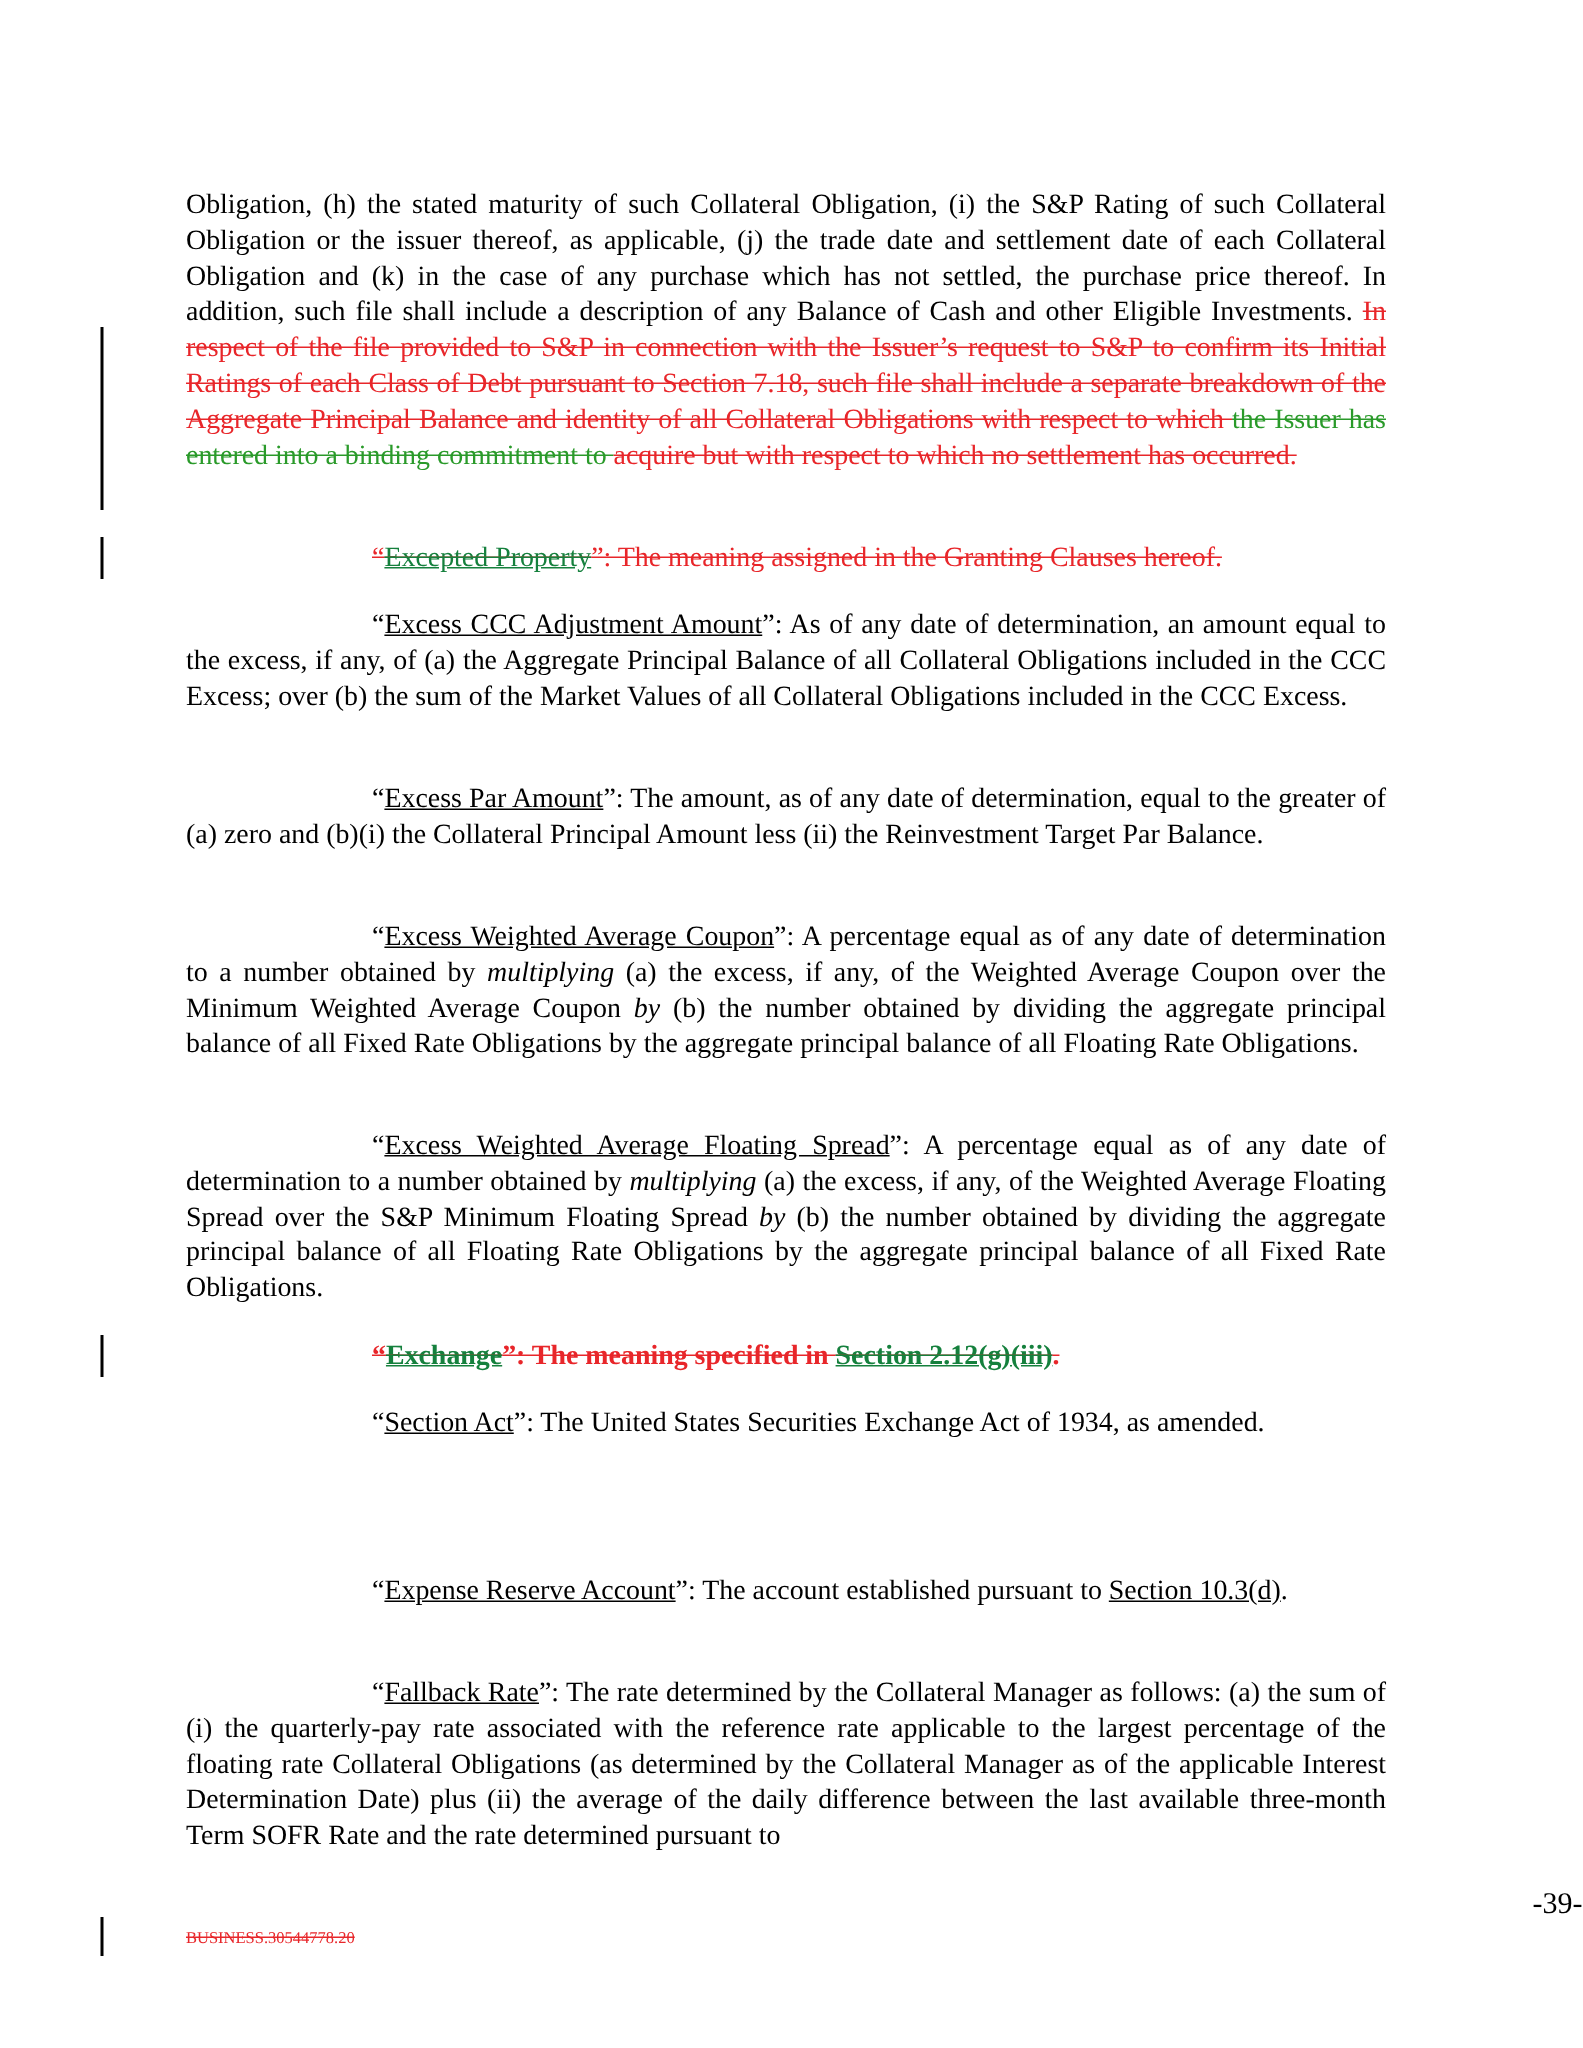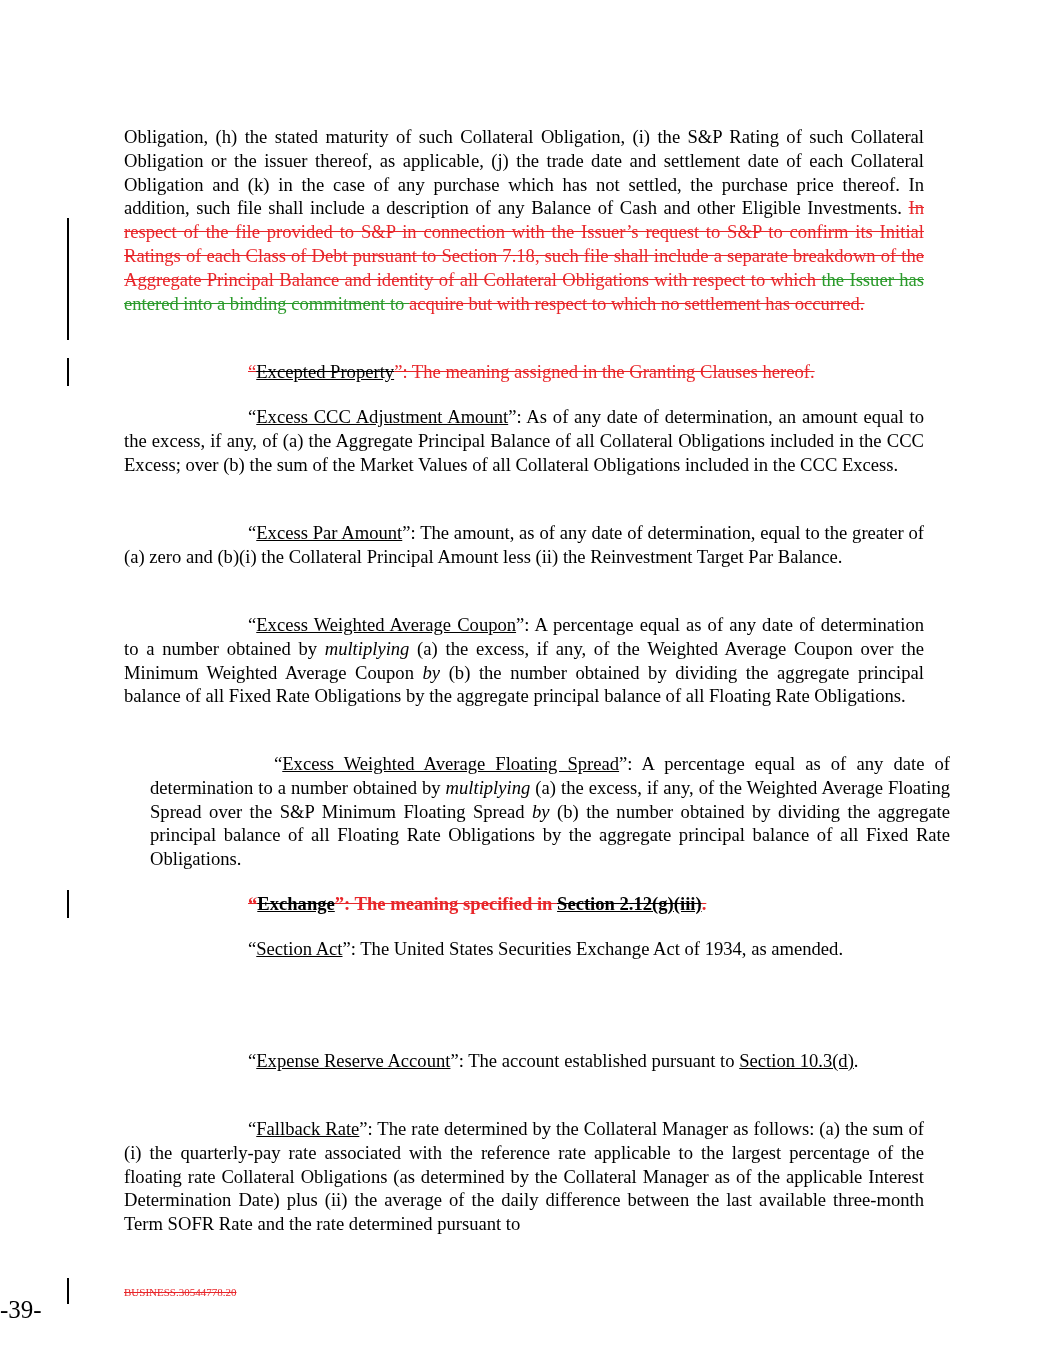--- a/index.html
+++ b/index.html
@@ -4,23 +4,23 @@
 <style>
   html, body { margin:0; padding:0; background:#ffffff; }
   body { width:1055px; height:1365px; position:relative; overflow:hidden;
          font-family:"Liberation Serif", "DejaVu Serif", serif; color:#000; }
   .page { position:absolute; left:0; top:0; width:1055px; height:1121px; }
   .p { position:absolute; left:124px; width:800px; font-size:18.6px; line-height:23.8px; text-align:justify; margin:0; }
   .ind { display:inline-block; width:124px; }
   .u { text-decoration:underline; }
   .del { color:#e8262a; text-decoration:line-through; }
   .del-green { color:#2a9a2a; text-decoration:line-through; }
-  .del-u { color:#000000; text-decoration:underline line-through; }
+  .del-u { color:#15803d; text-decoration:underline line-through; }
   .bar { position:absolute; left:67px; width:2px; background:#000; }
-  .pageno { position:absolute; left:0; width:1055px; text-align:left; top:1296px; font-size:25px; }
+  .pageno { position:absolute; left:0; width:1055px; text-align:right; top:1258px; font-size:20px; }
   .footer { position:absolute; left:124px; top:1286px; font-size:11px; color:#e8262a; text-decoration:line-through; }
 </style>
 </head>
 <body>
 
 <div class="page">
 
   <div class="bar" style="top:218px;height:122px;"></div>
   <div class="bar" style="top:358px;height:28px;"></div>
   <div class="bar" style="top:890px;height:28px;"></div>
@@ -39,21 +39,21 @@
   </p>
 
   <p class="p" style="top:521px;">
     <span class="ind"></span><span>“</span><span class="u">Excess Par Amount</span><span>”:  The amount, as of any date of determination, equal to the greater of (a) zero and (b)(i) the Collateral Principal Amount less (ii) the Reinvestment Target Par Balance.</span>
   </p>
 
   <p class="p" style="top:613px;">
     <span class="ind"></span><span>“</span><span class="u">Excess Weighted Average Coupon</span><span>”:  A percentage equal as of any date of determination to a number obtained by </span><i>multiplying</i><span> (a) the excess, if any, of the Weighted Average Coupon over the Minimum Weighted Average Coupon </span><i>by</i><span> (b) the number obtained by dividing the aggregate principal balance of all Fixed Rate Obligations by the aggregate principal balance of all Floating Rate Obligations.</span>
   </p>
 
-  <p class="p" style="top:752px;margin-left:26px;">
+  <p class="p" style="top:752px;">
     <span class="ind"></span><span>“</span><span class="u">Excess Weighted Average Floating Spread</span><span>”:  A percentage equal as of any date of determination to a number obtained by </span><i>multiplying</i><span> (a) the excess, if any, of the Weighted Average Floating Spread over the S&amp;P Minimum Floating Spread </span><i>by</i><span> (b) the number obtained by dividing the aggregate principal balance of all Floating Rate Obligations by the aggregate principal balance of all Fixed Rate Obligations.</span>
   </p>
 
   <p class="p del" style="top:892px;font-weight:bold;">
     <span class="ind"></span><span>“</span><span class="del-u">Exchange</span><span>”:  The meaning specified in </span><span class="del-u">Section 2.12(g)(iii)</span><span>.</span>
   </p>
 
   <p class="p" style="top:937px;">
     <span class="ind"></span><span>“</span><span class="u">Section Act</span><span>”:  The United States Securities Exchange Act of 1934, as amended.</span>
   </p>

